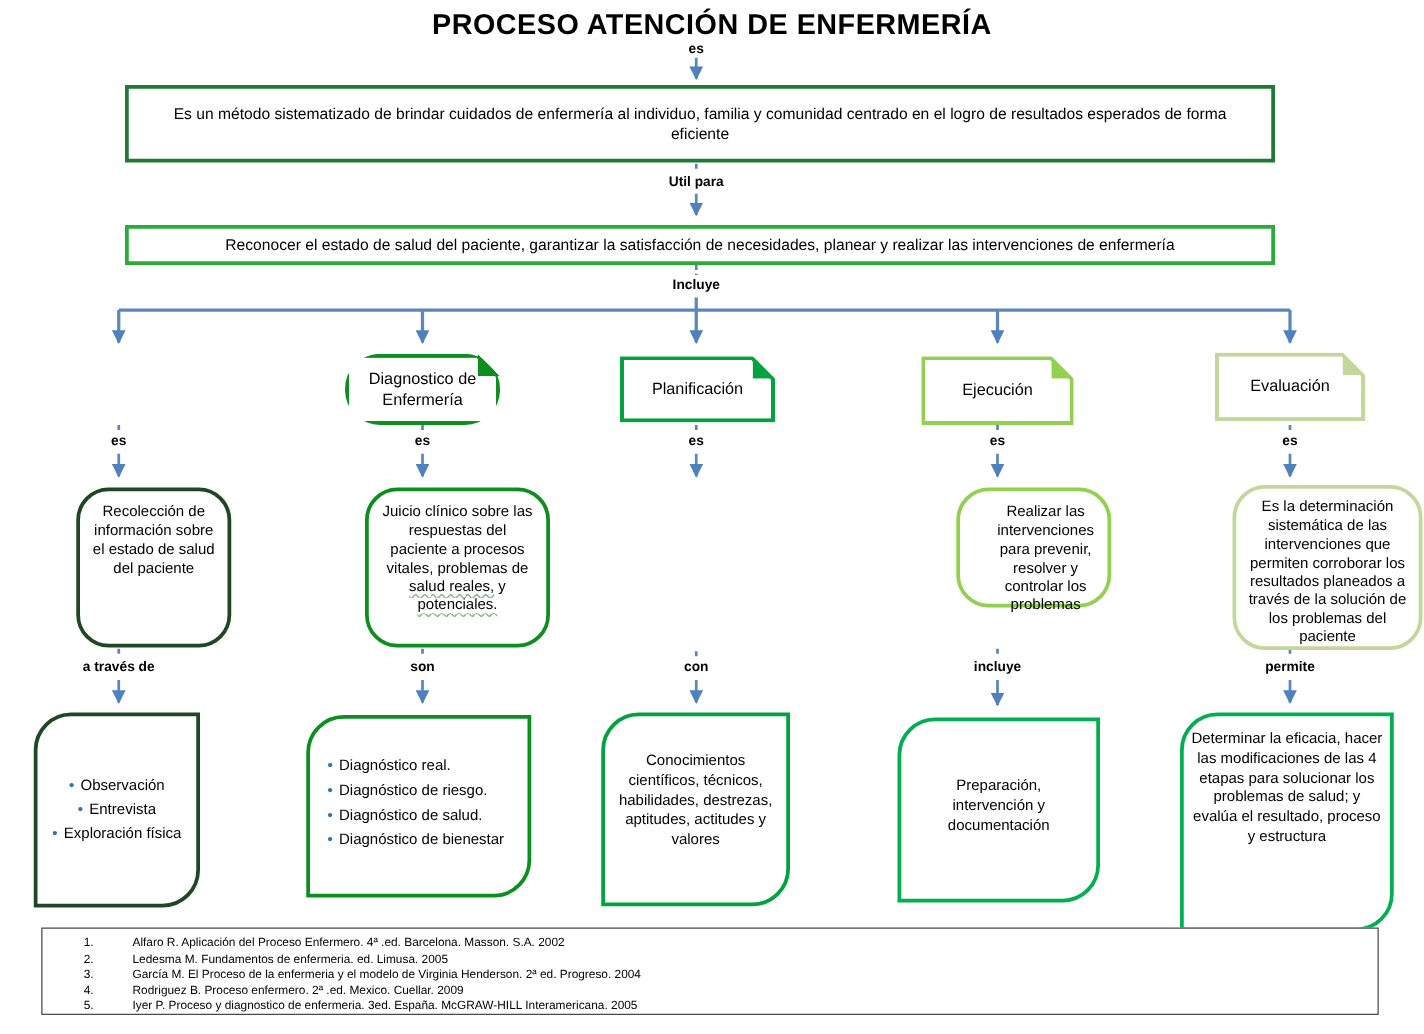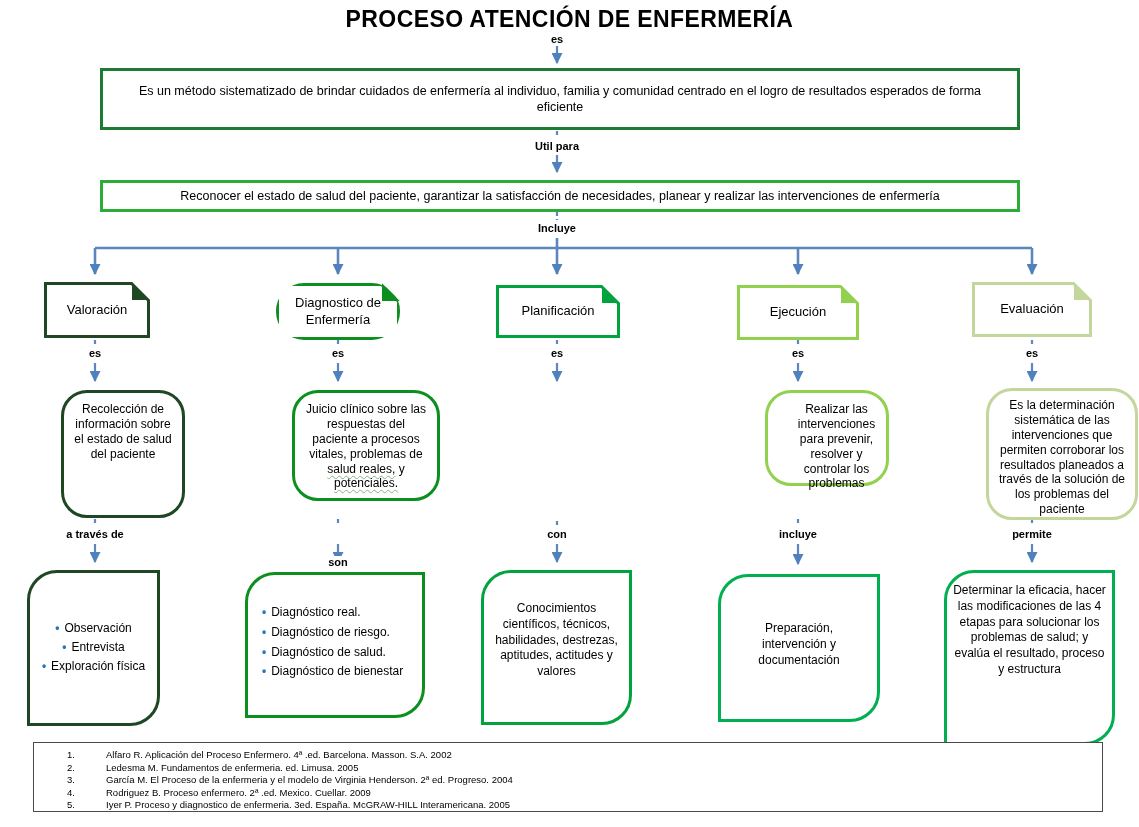--- a/index.html
+++ b/index.html
@@ -107,23 +107,20 @@
   <div class="lbl" style="left:542px;top:33px;width:30px;">es</div>
   <div class="bigbox" id="definition-box">
     <span>Es un método sistematizado de brindar cuidados de enfermería al individuo, familia y comunidad centrado en el logro de resultados esperados de forma eficiente</span>
   </div>
   <div class="lbl" style="left:512px;top:140px;width:90px;">Util para</div>
   <div class="bigbox" id="purpose-box">
     <span>Reconocer el estado  de salud del paciente, garantizar la satisfacción de necesidades, planear y realizar las intervenciones de enfermería</span>
   </div>
   <div class="lbl" style="left:512px;top:222px;width:90px;">Incluye</div>
 
-  <div class="fold" style="left:44px;top:282px;width:106px;height:56px;--c:var(--col1);">
-    <span class="t">Valoración</span>
-    </div>
   <div class="fold" style="left:276px;top:283px;width:124px;height:57px;border-radius:28px;--c:var(--col2);">
     <span class="t">Diagnostico de Enfermería</span>
     </div>
   <div class="fold" style="left:496px;top:285px;width:124px;height:53px;text-align:right;--c:var(--col3);">
     <span class="t">Planificación</span>
     </div>
   <div class="fold" style="left:737px;top:285px;width:122px;height:55px;--c:var(--col4);">
     <span class="t">Ejecución</span>
     </div>
   <div class="fold" style="left:972px;top:282px;width:120px;height:55px;--c:var(--col5);">
@@ -131,29 +128,29 @@
     </div>
 
   <div class="lbl" style="left:80px;top:347px;width:30px;">es</div>
   <div class="lbl" style="left:323px;top:347px;width:30px;">es</div>
   <div class="lbl" style="left:542px;top:347px;width:30px;">es</div>
   <div class="lbl" style="left:783px;top:347px;width:30px;">es</div>
   <div class="lbl" style="left:1017px;top:347px;width:30px;">es</div>
 
   <div class="rbox" style="left:33px;top:390px;width:124px;height:128px;--c:var(--col1);">
     <span>Recolección de información sobre el estado de salud del paciente</span></div>
-  <div class="rbox" style="left:264px;top:390px;width:148px;height:111px;--c:var(--col2);">
+  <div class="rbox" style="left:264px;top:390px;width:148px;height:128px;--c:var(--col2);">
     <span><span>Juicio clínico sobre las respuestas del paciente a procesos vitales, problemas de </span><span class="wavy">salud reales,</span><span> y </span><span class="wavy">potenciales.</span></span></div>
   <div class="rbox" style="left:737px;top:390px;width:124px;height:96px;padding-left:27px;--c:var(--col4);">
     <span>Realizar las intervenciones para prevenir, resolver y controlar los problemas</span></div>
   <div class="rbox" style="left:958px;top:388px;width:152px;height:132px;--c:var(--col5);padding-top:7px;">
     <span>Es la determinación sistemática de las intervenciones que permiten corroborar los resultados planeados a través de la solución de los problemas del paciente</span></div>
 
   <div class="lbl" style="left:53px;top:528px;width:84px;">a través de</div>
-  <div class="lbl" style="left:318px;top:528px;width:40px;margin-top:28px;">son</div>
+  <div class="lbl" style="left:318px;top:528px;width:40px;">son</div>
   <div class="lbl" style="left:537px;top:528px;width:40px;">con</div>
   <div class="lbl" style="left:768px;top:528px;width:60px;">incluye</div>
   <div class="lbl" style="left:1002px;top:528px;width:60px;">permite</div>
 
   <div class="card" style="left:27px;top:570px;width:133px;height:156px;--c:var(--col1-bottom);display:flex;flex-direction:column;justify-content:center;">
     <ul class="blist">
       <li><span class="dot"></span><span>Observación</span></li>
       <li><span class="dot"></span><span>Entrevista</span></li>
       <li><span class="dot"></span><span>Exploración física</span></li>
     </ul>

